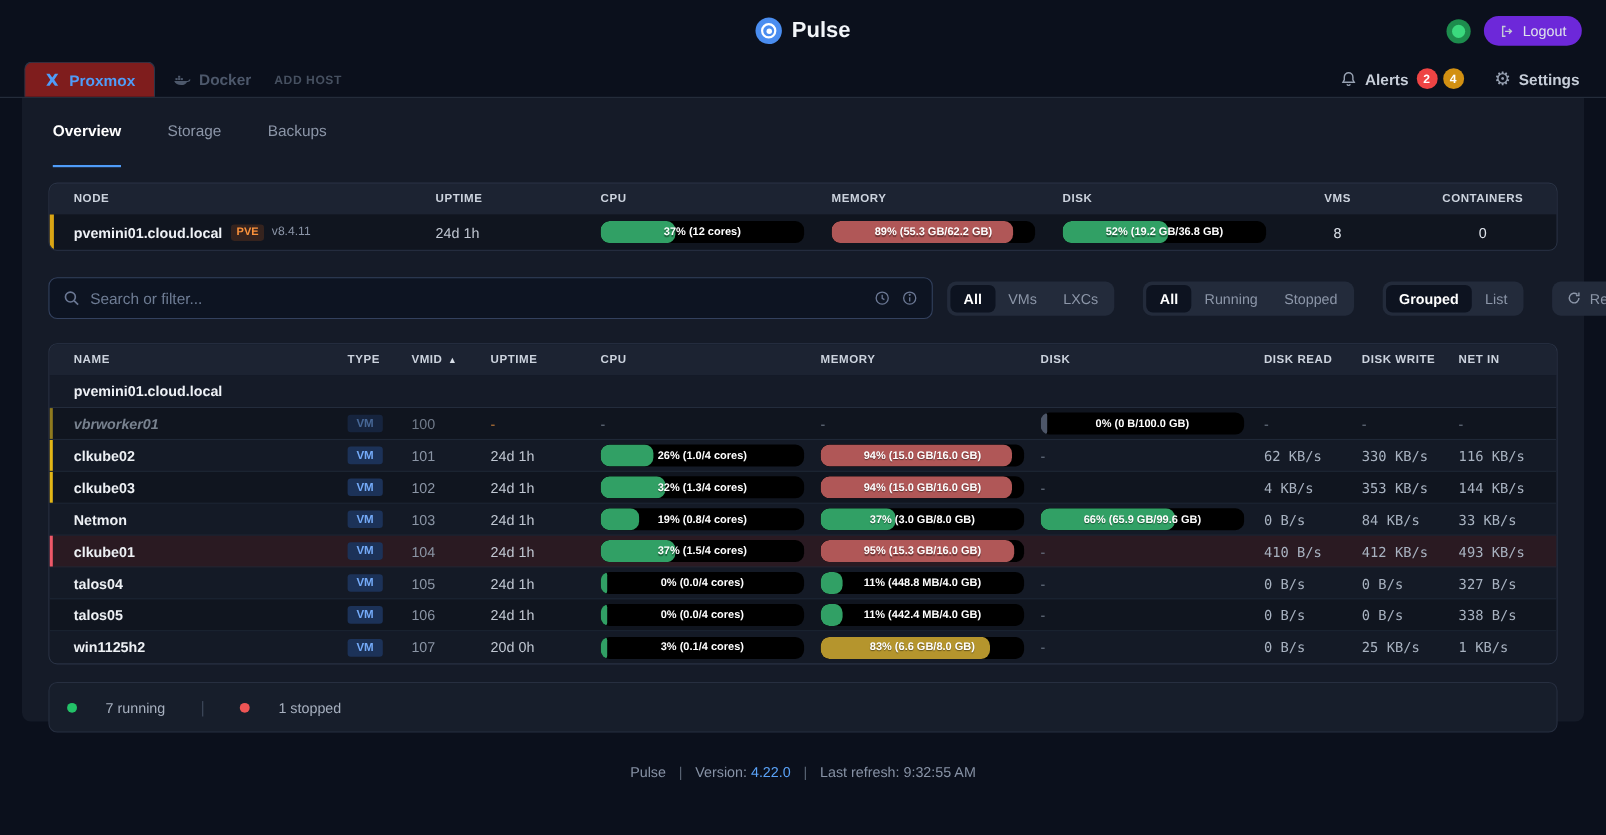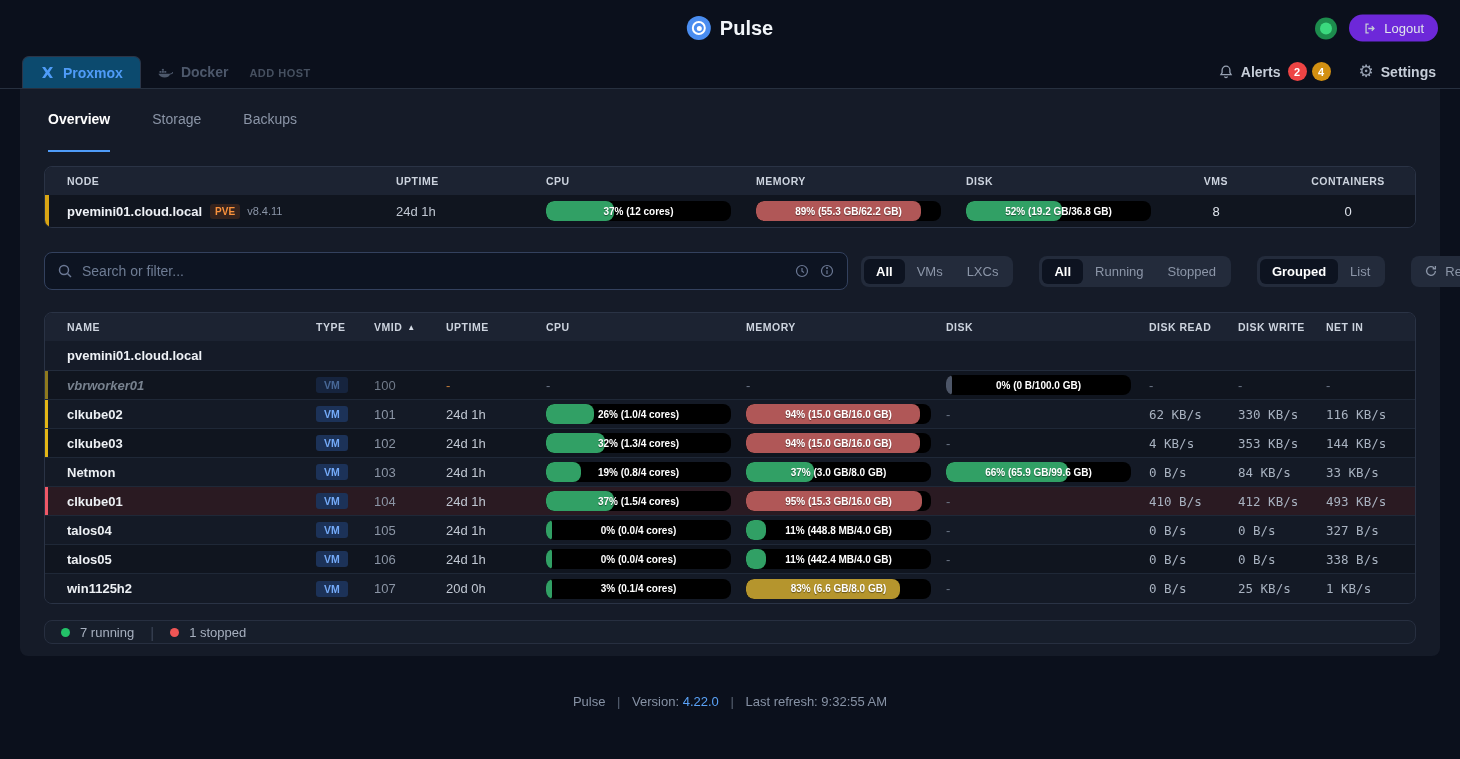--- a/index.html
+++ b/index.html
@@ -27,21 +27,21 @@
   .logout-btn { display: flex; align-items: center; gap: 7px; background: #6d28d9;
                 border: none; border-radius: 15px; padding: 6px 14px; color: #dfe4ec;
                 font-size: 13px; cursor: pointer; font-family: inherit; }
   .logout-btn svg { width: 14px; height: 14px; stroke: #c4cbd6; }
   
   .nav-row { height: 33px; border-bottom: 1px solid #27303f; display: flex; align-items: flex-end;
              padding: 0 22px; position: relative; }
   .host-tabs { display: flex; align-items: flex-end; gap: 0; }
   .host-tab { display: flex; align-items: center; gap: 8px; height: 32px; padding: 0 17px;
               font-size: 14px; font-weight: 700; cursor: pointer; }
-  .host-tab.active { background: #0c4a6e; border: 1px solid #2b3548; border-bottom: none;
+  .host-tab.active { background: #7f1d1d; border: 1px solid #2b3548; border-bottom: none;
                      border-radius: 7px 7px 0 0; color: #4f9cf8; }
   .host-tab.inactive { color: #4d586b; }
   .host-tab svg { width: 15px; height: 15px; }
   .add-host { font-size: 11px; font-weight: 700; letter-spacing: .5px; color: #465060;
               margin-left: 4px; margin-bottom: 9px; cursor: pointer; }
   .nav-right { position: absolute; right: 24px; bottom: 7px; display: flex; align-items: center; gap: 28px; }
   .nav-item { display: flex; align-items: center; gap: 7px; font-size: 14px; font-weight: 600;
               color: #c6cdd8; cursor: pointer; }
   .nav-item svg { width: 16px; height: 16px; stroke: #98a2b3; }
   .gear-glyph { font-size: 17px; color: #98a2b3; line-height: 1; }
@@ -111,22 +111,22 @@
   .vm-row.dimmed .vm-name { color: #78828f; font-style: italic; }
   .vm-row.dimmed .vm-badge { opacity: .55; }
   .vm-row.dimmed .uptime-text, .vm-row.dimmed .vmid-text { color: #707a89; }
   .vm-badge { background: #1c3258; color: #74aaf8; font-size: 10.5px; font-weight: 700;
               padding: 2px 8px; border-radius: 3px; }
   .vmid-text { font-size: 13px; color: #8b95a5; }
   .mono { font-family: "DejaVu Sans Mono", monospace; font-size: 12.5px; color: #a8b2c0; }
   .dash { font-size: 13px; color: #6b7585; }
   .dash.amber { color: #c07b3a; }
   
-  .summary-strip { margin-top: 16px; height: 24px; background: #171e2b; border: 1px solid #272f40;
-                   border-radius: 8px; display: flex; align-items: center; padding: 0 16px; gap: 10px;
+  .summary-strip { margin-top: 16px; height: 46px; background: #171e2b; border: 1px solid #272f40;
+                   border-radius: 8px; display: flex; align-items: center; padding: 0 16px; gap: 26px;
                    font-size: 13px; color: #a7b0bf; }
   .dot { width: 9px; height: 9px; border-radius: 50%; }
   .dot.green { background: #23c268; }
   .dot.red { background: #ee5555; }
   .sum-div { color: #3a4456; font-size: 15px; margin: 0 6px; }
   
   .page-footer { margin-top: 38px; text-align: center; font-size: 13px; color: #8792a5; }
   .page-footer .ver { color: #5aa2f7; cursor: pointer; }
   .page-footer .sep { margin: 0 8px; color: #5a6475; }
 </style>

